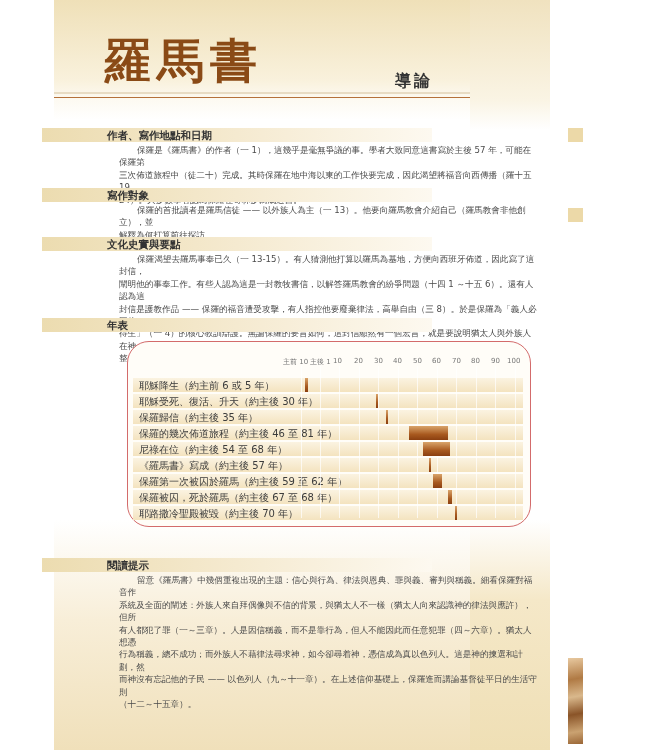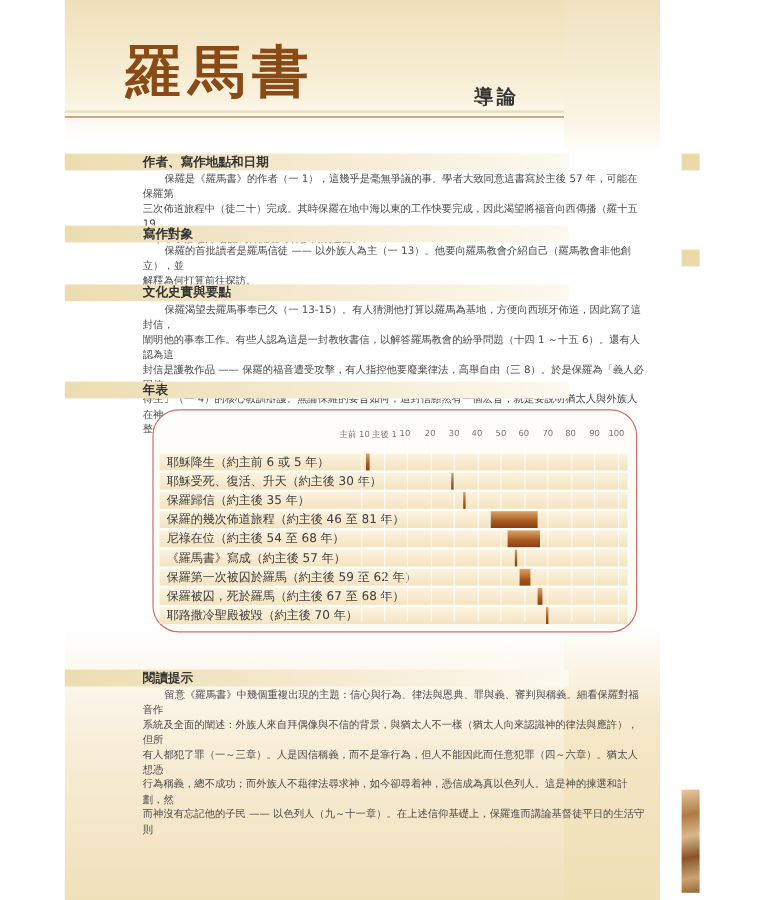--- a/index.html
+++ b/index.html
@@ -13,21 +13,21 @@
   .side-img { position:absolute; left:568px; top:658px; width:15px; height:86px;
               background:linear-gradient(170deg,#e8c9a0 0%,#b07a44 25%,#d9b88c 45%,#8a5428 65%,#caa271 85%,#9a6636 100%); }
   .header-rule-thin { position:absolute; left:54px; top:92px; width:416px; height:2px; background:#e8dcc4; }
   .header-rule { position:absolute; left:54px; top:97px; width:416px; height:1px; background:#b5713a; }
 
   .title { position:absolute; left:104px; top:33px; font-size:47px; font-weight:bold; color:#8a4a16;
            letter-spacing:6px; font-family:"DejaVu Sans", sans-serif; line-height:56px; }
   .subtitle { position:absolute; left:395px; top:71px; font-size:16px; font-weight:bold; color:#333;
               letter-spacing:3px; }
 
-  .sec-head { position:absolute; left:54px; width:420px; height:14px;
+  .sec-head { position:absolute; left:42px; width:390px; height:14px;
               background:linear-gradient(to right,#ecdcb0 0%,#f5ead0 50%,#fdf9f0 100%); }
   .sec-head span { position:absolute; left:65px; top:0; font-size:10.5px; font-weight:bold; color:#333; line-height:14px; }
   .para { position:absolute; left:119px; width:420px; font-size:8.6px; line-height:12.4px; color:#4a4a4a;
           text-indent:18px; }
 
   
   .chart-box { position:absolute; left:127px; top:341px; width:402px; height:184px;
                border:1.5px solid #d36b6b; border-radius:22px; background:#fffdf8; }
   .axis-lbl { position:absolute; top:357px; font-size:7px; color:#777; white-space:nowrap; }
   .tl-row { position:absolute; left:133px; width:390px; height:14px;
@@ -150,13 +150,14 @@
 
 <div class="sec-head" style="top:558px">
   <span>閱讀提示</span>
 </div>
 <div class="para" style="top:574px">
   <div>留意《羅馬書》中幾個重複出現的主題：信心與行為、律法與恩典、罪與義、審判與稱義。細看保羅對福音作</div>
   <div style="text-indent:0">系統及全面的闡述：外族人來自拜偶像與不信的背景，與猶太人不一樣（猶太人向來認識神的律法與應許），但所</div>
   <div style="text-indent:0">有人都犯了罪（一～三章）。人是因信稱義，而不是靠行為，但人不能因此而任意犯罪（四～六章）。猶太人想憑</div>
   <div style="text-indent:0">行為稱義，總不成功；而外族人不藉律法尋求神，如今卻尋着神，憑信成為真以色列人。這是神的揀選和計劃，然</div>
   <div style="text-indent:0">而神沒有忘記他的子民 —— 以色列人（九～十一章）。在上述信仰基礎上，保羅進而講論基督徒平日的生活守則</div>
+  <div style="text-indent:0">（十二～十五章）。</div>
 </div>
 
 </body></html>

